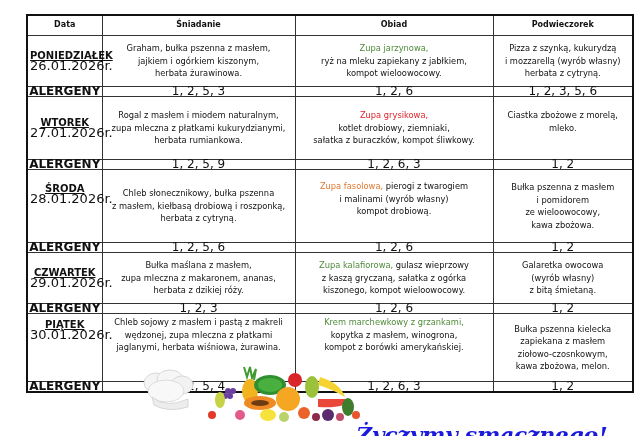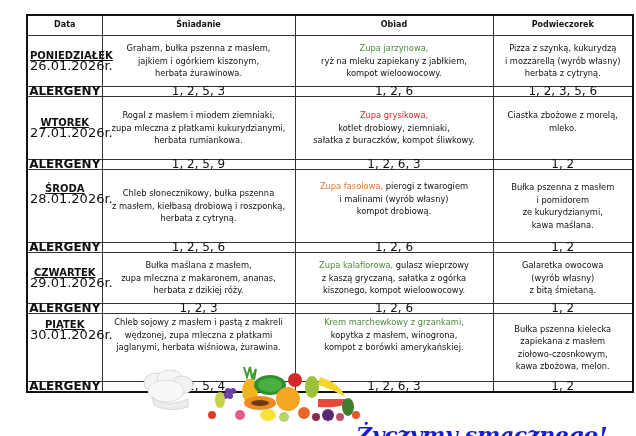--- a/index.html
+++ b/index.html
@@ -75,21 +75,21 @@
     <td>1, 2, 6</td>
     <td>1, 2, 3, 5, 6</td>
   </tr>
 
   <tr class="meal thick-top">
     <td>
       <span class="day-name">WTOREK</span>
       <span class="day-date">27.01.2026r.</span>
     </td>
     <td>
-      <div>Rogal z masłem i miodem ziemniaki,</div>
+      <div>Rogal z masłem i miodem naturalnym,</div>
       <div>zupa mleczna z płatkami kukurydzianymi,</div>
       <div>herbata rumiankowa.</div>
     </td>
     <td>
       <div><span class="soup-red">Zupa grysikowa,</span></div>
       <div>kotlet drobiowy, ziemniaki,</div>
       <div>sałatka z buraczków, kompot śliwkowy.</div>
     </td>
     <td style="vertical-align:top;padding-top:12px">
       <div>Ciastka zbożowe z morelą,</div>
@@ -114,22 +114,22 @@
       <div>herbata z cytryną.</div>
     </td>
     <td style="vertical-align:top;padding-top:10px">
       <div><span class="soup-orange">Zupa fasolowa,</span><span> pierogi z twarogiem</span></div>
       <div>i malinami (wyrób własny)</div>
       <div>kompot drobiową.</div>
     </td>
     <td>
       <div>Bułka pszenna z masłem</div>
       <div>i pomidorem</div>
-      <div>ze kukurydzianymi,</div>
-      <div>kawa maślana.</div>
+      <div>ze wieloowocowy,</div>
+      <div>kawa zbożowa.</div>
     </td>
   </tr>
   <tr class="alg">
     <td class="alg-label">ALERGENY</td>
     <td>1, 2, 5, 6</td>
     <td>1, 2, 6</td>
     <td>1, 2</td>
   </tr>
 
   <tr class="meal thick-top">

